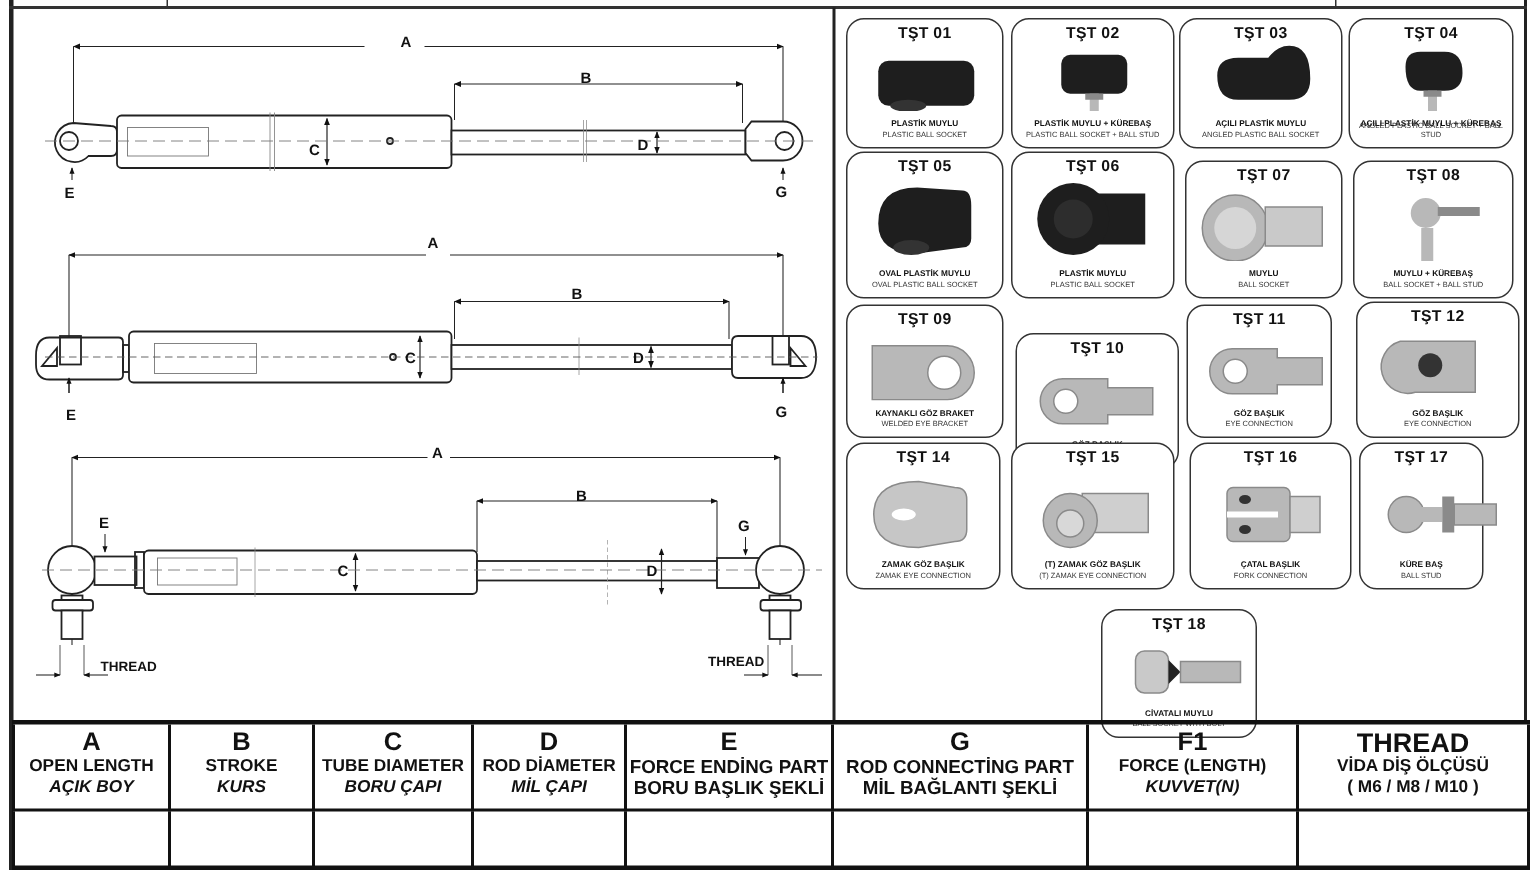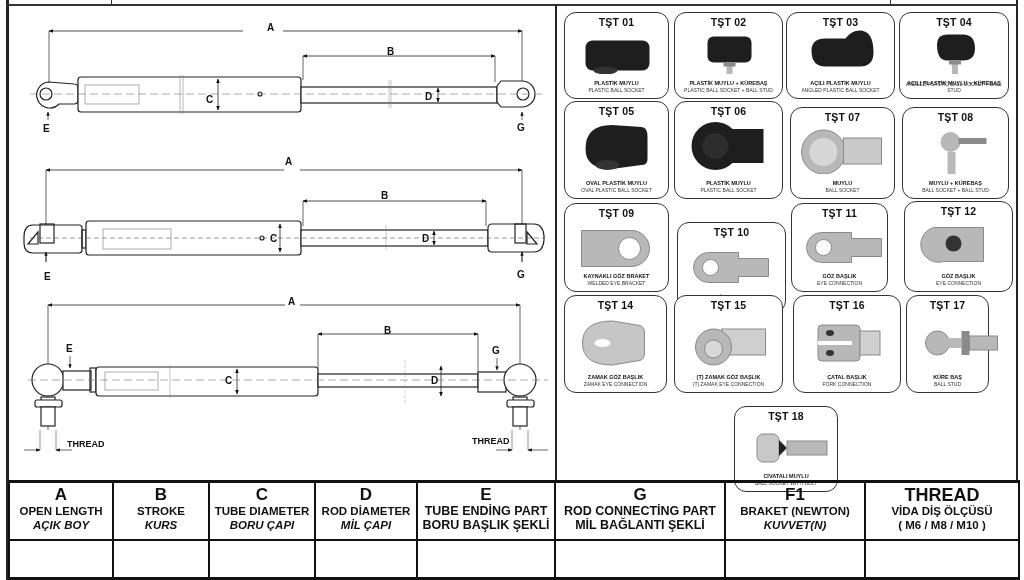--- a/index.html
+++ b/index.html
@@ -415,31 +415,31 @@
             <span class="col-en">TUBE DIAMETER</span>
             <span class="col-tr">BORU ÇAPI</span>
           </td>
       <td>
             <span class="col-letter">D</span>
             <span class="col-en">ROD DİAMETER</span>
             <span class="col-tr">MİL ÇAPI</span>
           </td>
       <td>
             <span class="col-letter">E</span>
-            <span class="col-en up">TUBE ENDİNG PART</span>
+            <span class="col-en up">FORCE ENDİNG PART</span>
             <span class="col-tr up">BORU BAŞLIK ŞEKLİ</span>
           </td>
       <td>
             <span class="col-letter">G</span>
             <span class="col-en up">ROD CONNECTİNG PART</span>
             <span class="col-tr up">MİL BAĞLANTI ŞEKLİ</span>
           </td>
       <td>
             <span class="col-letter">F1</span>
-            <span class="col-en">BRAKET (NEWTON)</span>
+            <span class="col-en">FORCE (LENGTH)</span>
             <span class="col-tr">KUVVET(N)</span>
           </td>
       <td>
             <span class="col-letter big">THREAD</span>
             <span class="col-en">VİDA DİŞ ÖLÇÜSÜ</span>
             <span class="col-en">( M6 / M8 /  M10 )</span>
           </td>
     </tr>
     <tr class="vals">
       <td class="val-cell"></td>

